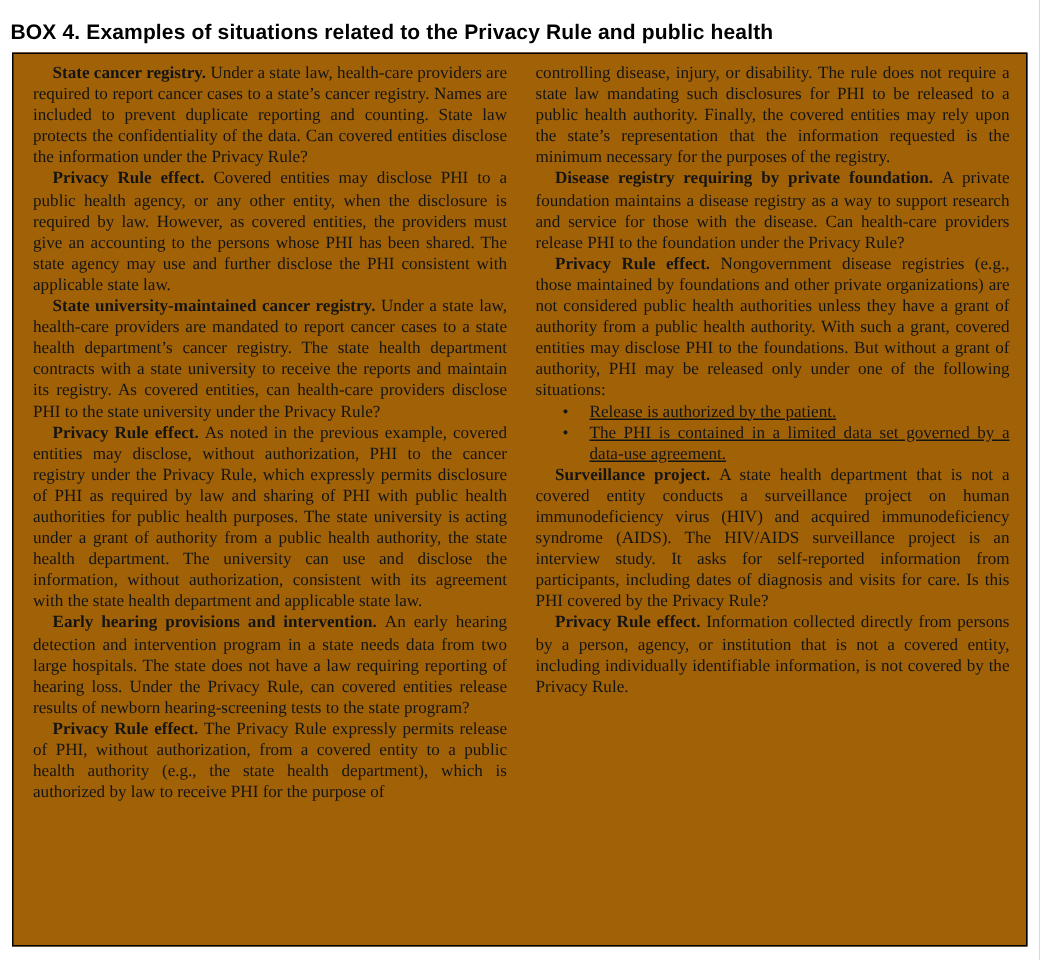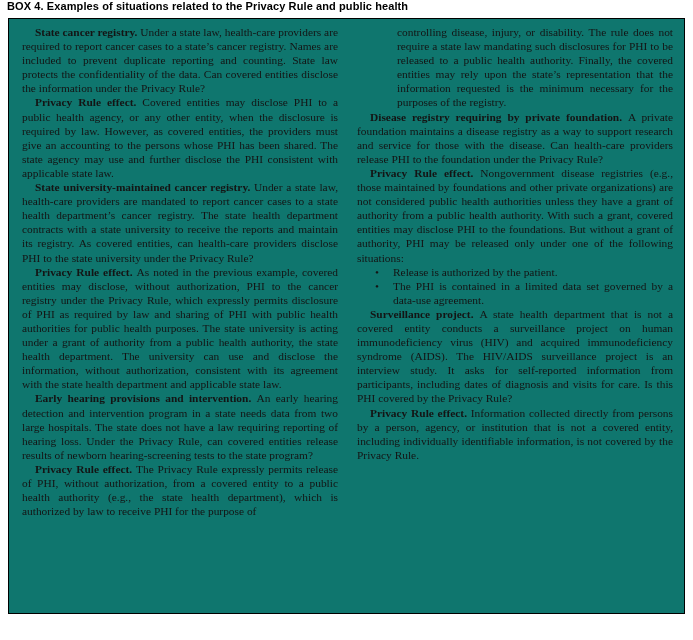--- a/index.html
+++ b/index.html
@@ -5,49 +5,50 @@
   html, body { margin:0; padding:0; background:#ffffff; }
   body {
     width:693px; height:640px;
     font-family:"Liberation Serif", serif;
     color:#000;
     overflow:hidden;
   }
   .box-title {
     font-family:"Liberation Sans", sans-serif;
     font-weight:bold;
-    font-size:11px;
+    font-size:14px;
     letter-spacing:0.1px;
-    padding:0 8px 0 7px;
+    padding:13px 8px 0 7px;
     color:#000;
   }
   .content-box {
     margin:6px 8px 0 8px;
     border:1.5px solid #000;
     box-sizing:border-box;
     height:596px;
     padding:6px 2px 8px 13px;
-    background:#0f766e;
+    background:#a16207;
   }
   .columns { display:flex; gap:19px; }
   .col {
     width:316px;
     text-align:justify;
     font-size:11.4px;
     line-height:14.1px;
     color:#141414;
   }
   .para { margin:0; text-indent:13px; }
-  .para.cont { text-indent:0;margin-left:40px; }
+  .para.cont { text-indent:0; }
   .para .lead { font-weight:bold; }
   ul.bullets { margin:0; padding:0; list-style:none; }
   ul.bullets li {
     position:relative;
     padding-left:36px;
     text-indent:0;
+    text-decoration:underline;
   }
   ul.bullets li::before {
     content:"\2022";
     position:absolute;
     left:18px;
     top:0;
   }
 </style>
 </head>
 <body>

